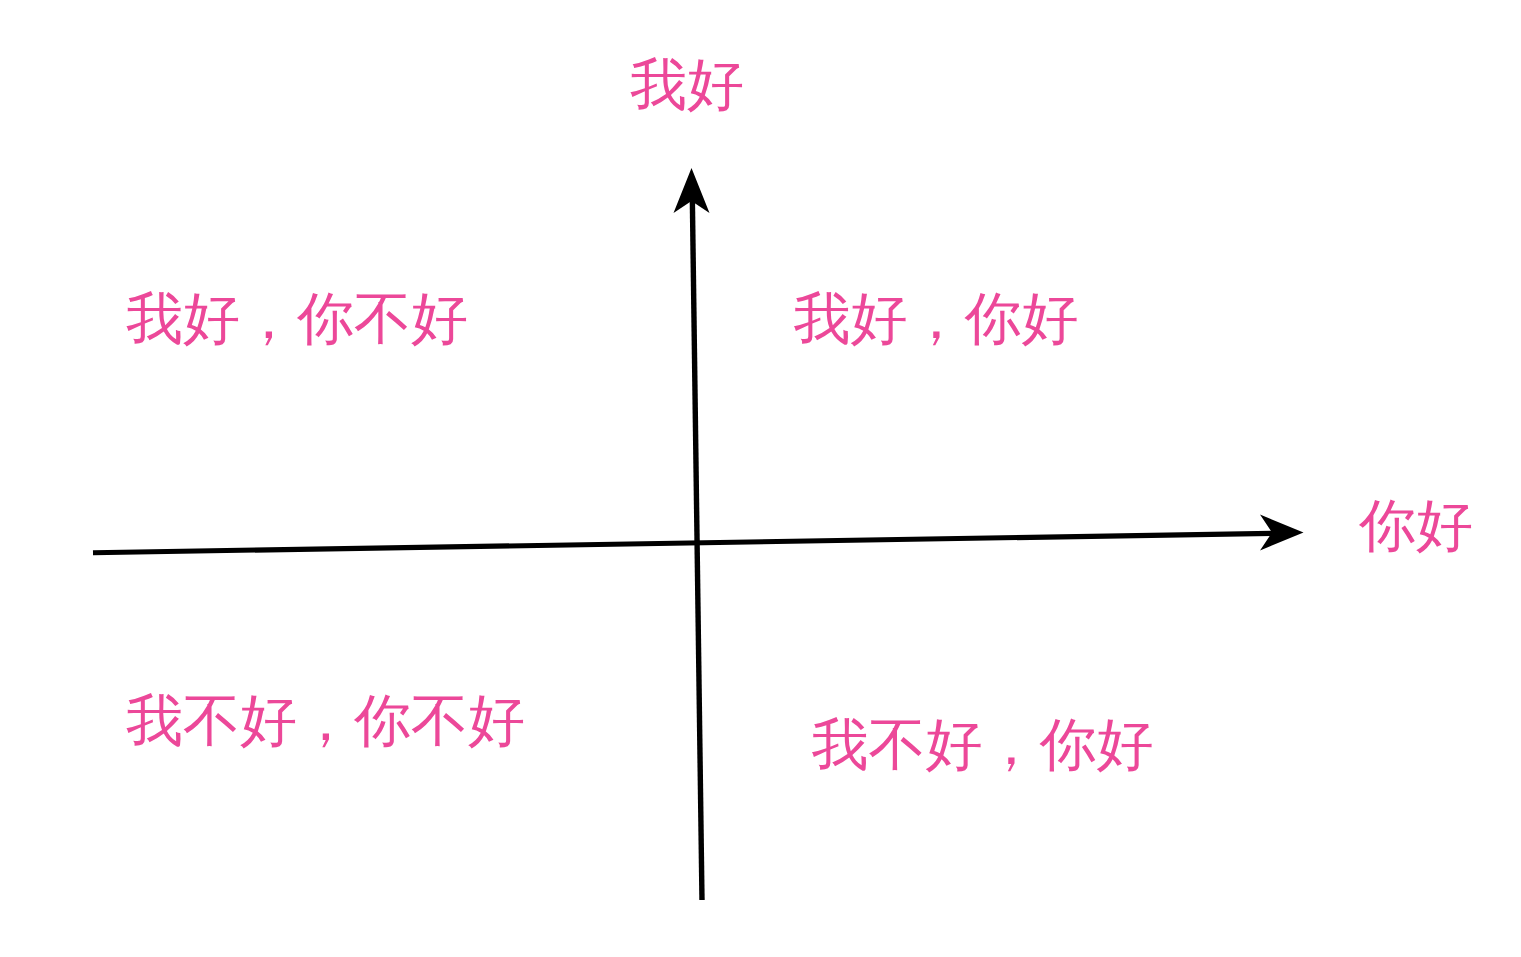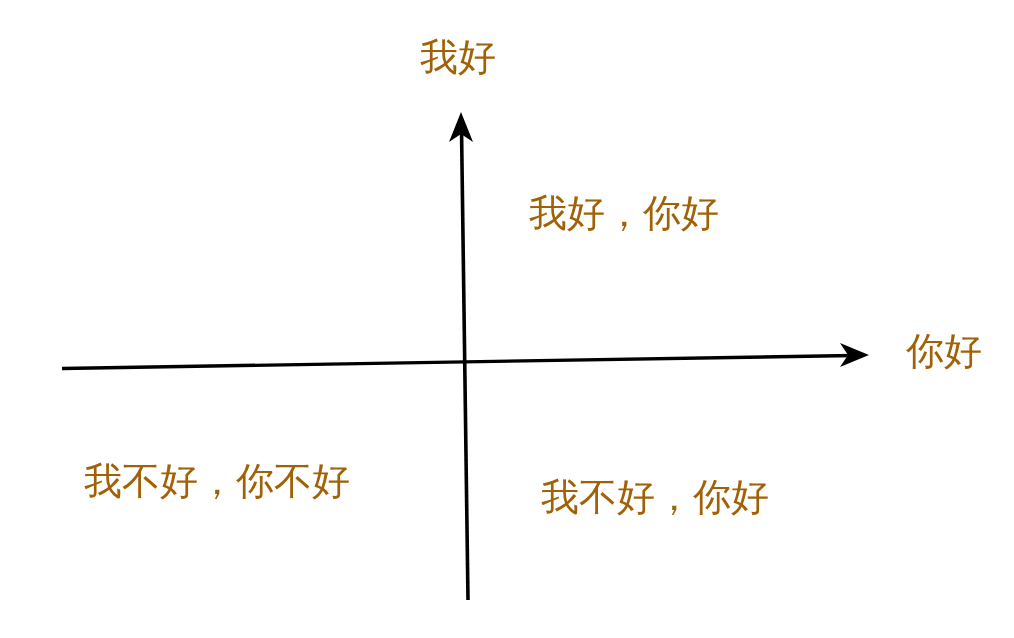--- a/index.html
+++ b/index.html
@@ -20,21 +20,21 @@
   }
   #axes-svg {
     position: absolute;
     left: 0;
     top: 0;
     width: 1014px;
     height: 638px;
   }
   .label {
     position: absolute;
-    color: #a16207;
+    color: #ec4899;
     font-family: Liberation Serif, serif;
     font-size: 38px;
     line-height: 1.0;
     white-space: pre;
     letter-spacing: 0px;
   }
   .axis-label {
     font-size: 38px;
   }
   .quadrant-label {
@@ -63,20 +63,21 @@
     <g>
       <line x1="468" y1="600" x2="461.5" y2="128" stroke="#000000" stroke-width="3.6" stroke-linecap="butt"></line>
       <polygon points="461,112 449,142 461,134 473,142" fill="#000000"></polygon>
     </g>
   </svg>
 
   <div class="label axis-label" id="label-axis-y">我好</div>
 
   <div class="label axis-label" id="label-axis-x">你好</div>
 
+  <div class="label quadrant-label" id="label-q2">我好，你不好</div>
 
   <div class="label quadrant-label" id="label-q1">我好，你好</div>
 
   <div class="label quadrant-label" id="label-q3">我不好，你不好</div>
 
   <div class="label quadrant-label" id="label-q4">我不好，你好</div>
 
 </div>
 
 </body></html>

